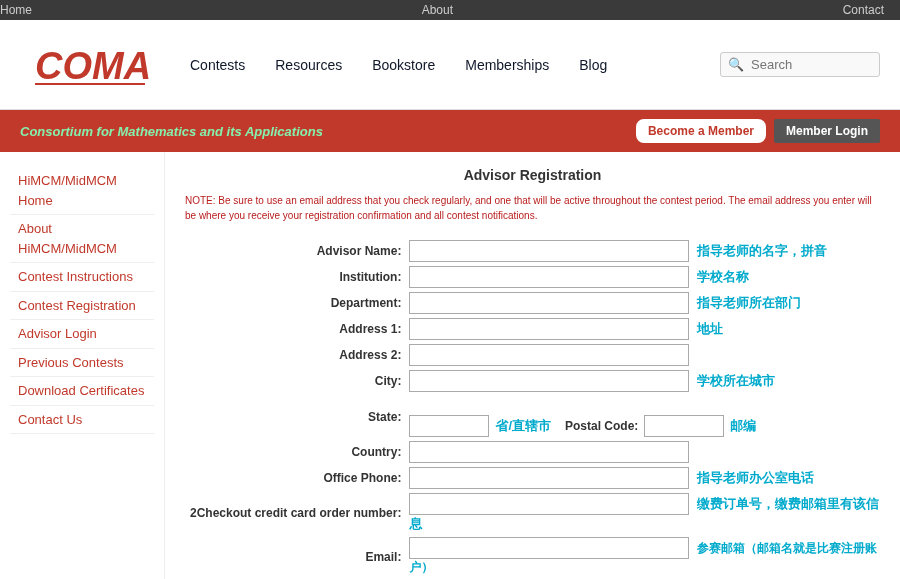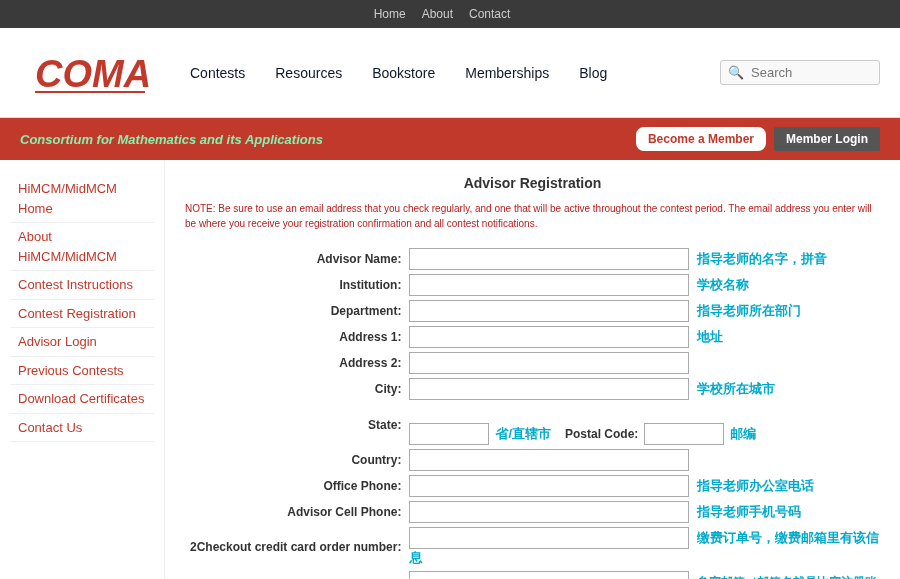--- a/index.html
+++ b/index.html
@@ -1,24 +1,24 @@
 <!DOCTYPE html>
 <html><head>
   <meta charset="utf-8">
   <style>
     * { margin: 0; padding: 0; box-sizing: border-box; }
     body { font-family: Arial, sans-serif; font-size: 13px; background: #fff; width: 900px; }
 
     
     .top-bar {
       background: #3a3a3a;
-      height: 28px;
-      display: flex;
-      align-items: center;
-      justify-content: center;
+      height: 20px;
+      display: flex;
+      align-items: center;
+      justify-content: space-between;
       padding-right: 16px;
       gap: 16px;
     }
     .top-bar a {
       color: #ccc;
       text-decoration: none;
       font-size: 12px;
     }
 
     
@@ -326,27 +326,20 @@
         </td>
       </tr>
       <tr>
         <td class="label-cell">Office Phone:</td>
         <td class="input-cell">
           <input type="text" style="width: 280px;">
           <span class="cyan-text" style="margin-left:4px;">指导老师办公室电话</span>
         </td>
       </tr>
       <tr>
-        <td class="label-cell">Advisor Cell Phone:</td>
-        <td class="input-cell">
-          <input type="text" style="width: 280px;">
-          <span class="cyan-text" style="margin-left:4px;">指导老师手机号码</span>
-        </td>
-      </tr>
-      <tr>
         <td class="label-cell">2Checkout credit card order number:</td>
         <td class="input-cell">
           <input type="text" style="width: 280px;">
           <span class="cyan-text" style="margin-left:4px;">缴费订单号，缴费邮箱里有该信息</span>
         </td>
       </tr>
       <tr>
         <td class="label-cell">Email:</td>
         <td class="input-cell">
           <input type="text" style="width: 280px;">

